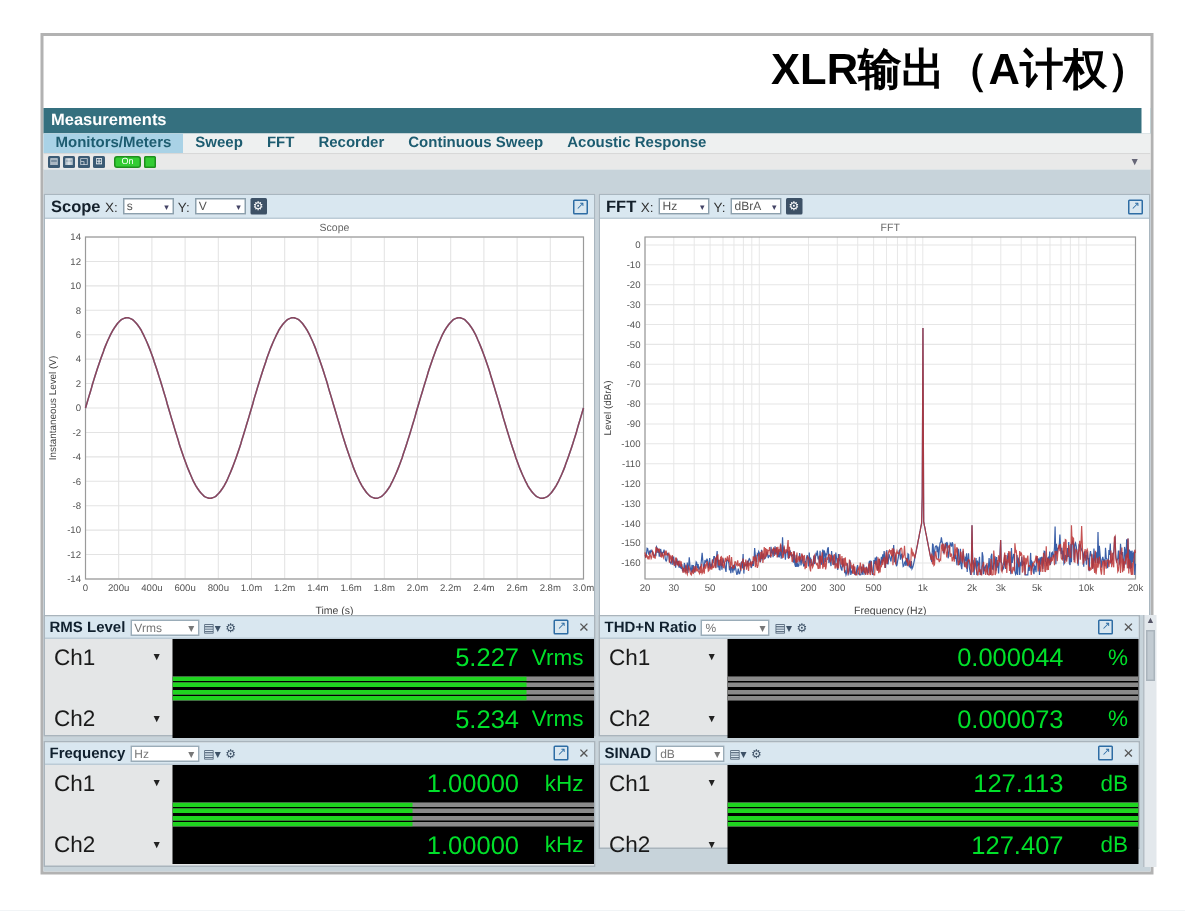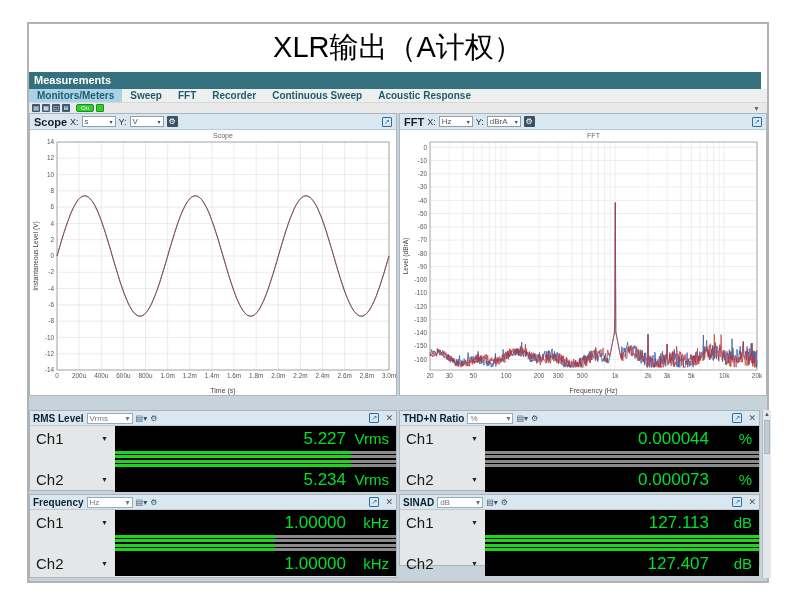--- a/index.html
+++ b/index.html
@@ -2,39 +2,39 @@
 <html style="--teal: #35707f; --tabsel: #a9d2e6; --vgreen: #00e02a; --bargreen: #1fd41f; --bartrack: #8a8a8a;"><head>
 <meta charset="utf-8">
 <style>
   :root{
     --teal:#35707f; --tabsel:#a9d2e6; --vgreen:#00e02a; --bargreen:#1fd41f;
     --bartrack:#8a8a8a; --hdrblue:#d9e7f0; --bodygray:#e4e6e7;
   }
   *{box-sizing:border-box;margin:0;padding:0;}
   html,body{width:790px;height:607px;background:#fff;font-family:"Liberation Sans",sans-serif;overflow:hidden;}
   .window{position:absolute;left:27px;top:22px;width:742px;height:561px;border:2px solid #b2b2b2;background:#fff;}
-  .slide-title{position:absolute;left:0;top:0;width:100%;height:48px;line-height:46px;text-align:center;
-    font-size:29px;font-weight:normal;color:#000;}
+  .slide-title{position:absolute;left:0;top:0;width:100%;height:48px;line-height:46px;text-align:right;
+    font-size:29px;font-weight:bold;color:#000;}
   .teal-bar{position:absolute;left:0;top:48px;width:100%;height:17px;background:var(--teal);color:#fff;
     font-size:11px;font-weight:bold;line-height:17px;padding-left:5px;}
   .teal-notch{position:absolute;right:0;top:48px;width:6px;height:17px;background:#fff;}
   .tab-bar{position:absolute;left:0;top:65px;width:100%;height:14px;background:#eef0f0;border-bottom:1px solid #d8d8d8;
     display:flex;align-items:stretch;}
   .tab{font-size:10px;font-weight:bold;color:#1d5c70;line-height:14px;padding:0 8px;white-space:nowrap;cursor:default;}
   .tab.sel{background:var(--tabsel);}
   .mini-toolbar{position:absolute;left:0;top:79px;width:100%;height:10px;background:#e9e9e9;display:flex;align-items:center;padding:0 3px;}
   .sq{width:8px;height:8px;background:#3b5a74;margin-right:2px;border-radius:1px;display:inline-block;
     color:#fff;font-size:6px;line-height:8px;text-align:center;}
   .on-pill{width:18px;height:8px;background:#33cc33;border:1px solid #1e8f1e;border-radius:2px;color:#fff;
     font-size:6px;line-height:6px;text-align:center;margin-left:4px;}
   .on-sq{width:8px;height:8px;background:#33cc33;border:1px solid #1e8f1e;border-radius:1px;margin-left:2px;}
   .filter-ic{margin-left:auto;margin-right:4px;font-size:7px;color:#667;}
   .content{position:absolute;left:0;top:89px;width:100%;height:468px;background:#c7d3da;}
   
-  .chart-panel{position:absolute;top:0;height:283px;background:#fff;border:1px solid #a9b6bf;}
+  .chart-panel{position:absolute;top:16px;height:283px;background:#fff;border:1px solid #a9b6bf;}
   .panel-hdr{height:16px;background:var(--hdrblue);border-bottom:1px solid #bccbd6;display:flex;align-items:center;
     padding:0 4px;gap:3px;}
   .ph-title{font-size:11px;font-weight:bold;color:#14202b;}
   .ph-lab{font-size:9px;color:#333;}
   .dd{background:#fff;border:1px solid #8ca0ad;height:11px;font-size:8px;color:#555;display:flex;align-items:center;
     padding:0 2px;min-width:34px;justify-content:space-between;}
   .dd .ar{font-size:6px;color:#446;margin-left:3px;}
   .gear{width:11px;height:11px;background:#3d5166;border-radius:1px;color:#fff;font-size:8px;line-height:11px;text-align:center;}
   .popout{margin-left:auto;width:10px;height:10px;border:1px solid #2e6da4;color:#2e6da4;font-size:7px;line-height:8px;
     text-align:center;border-radius:1px;}

